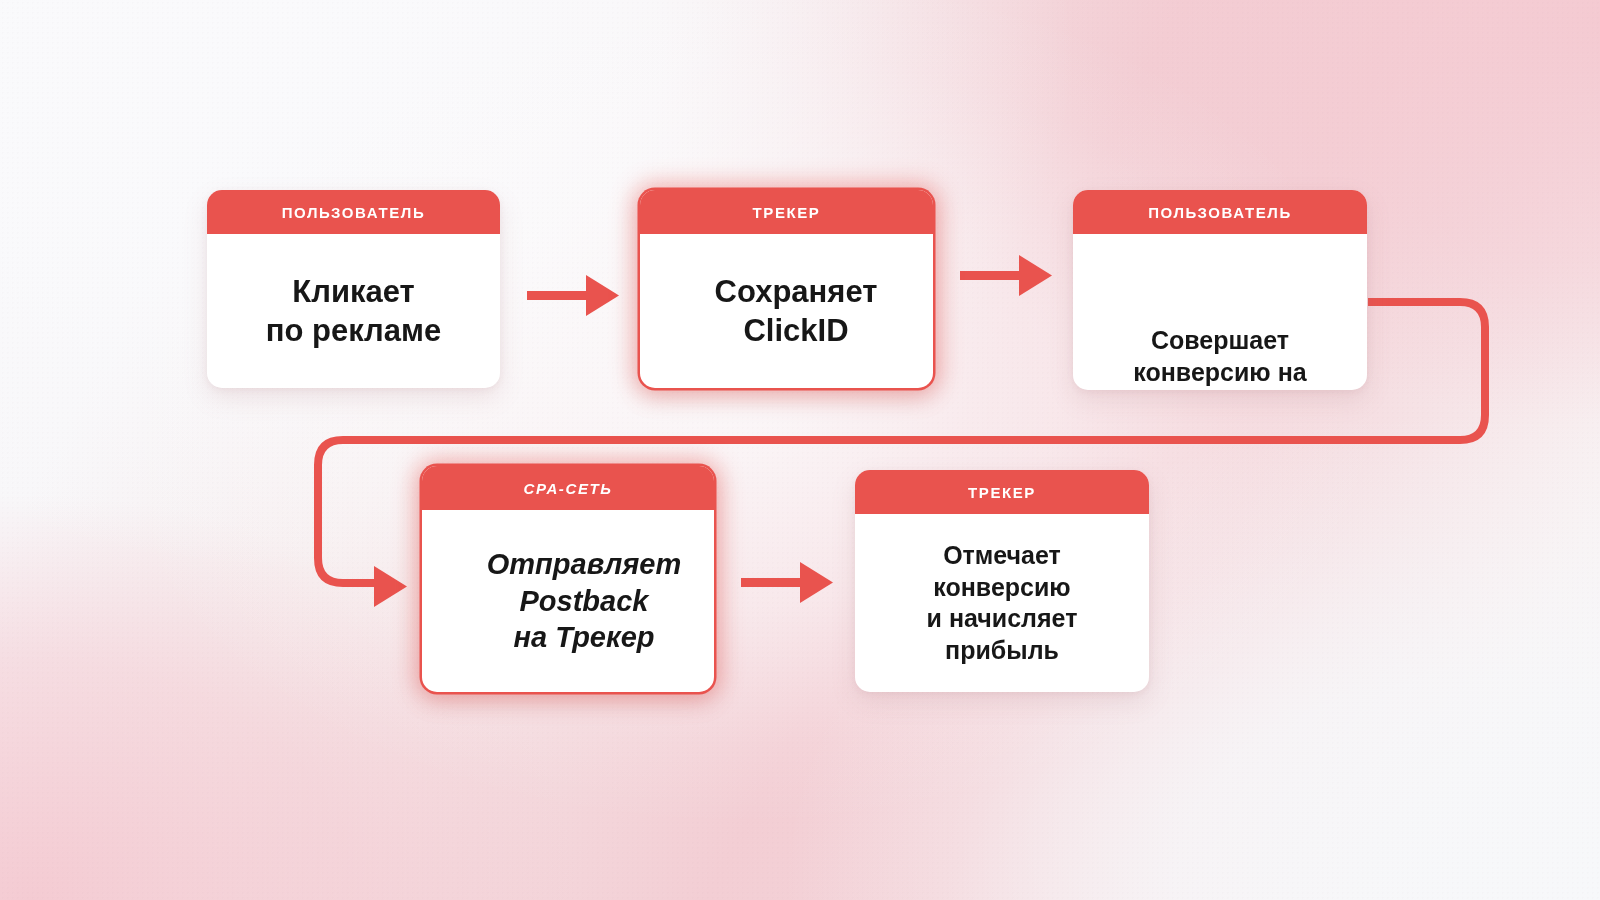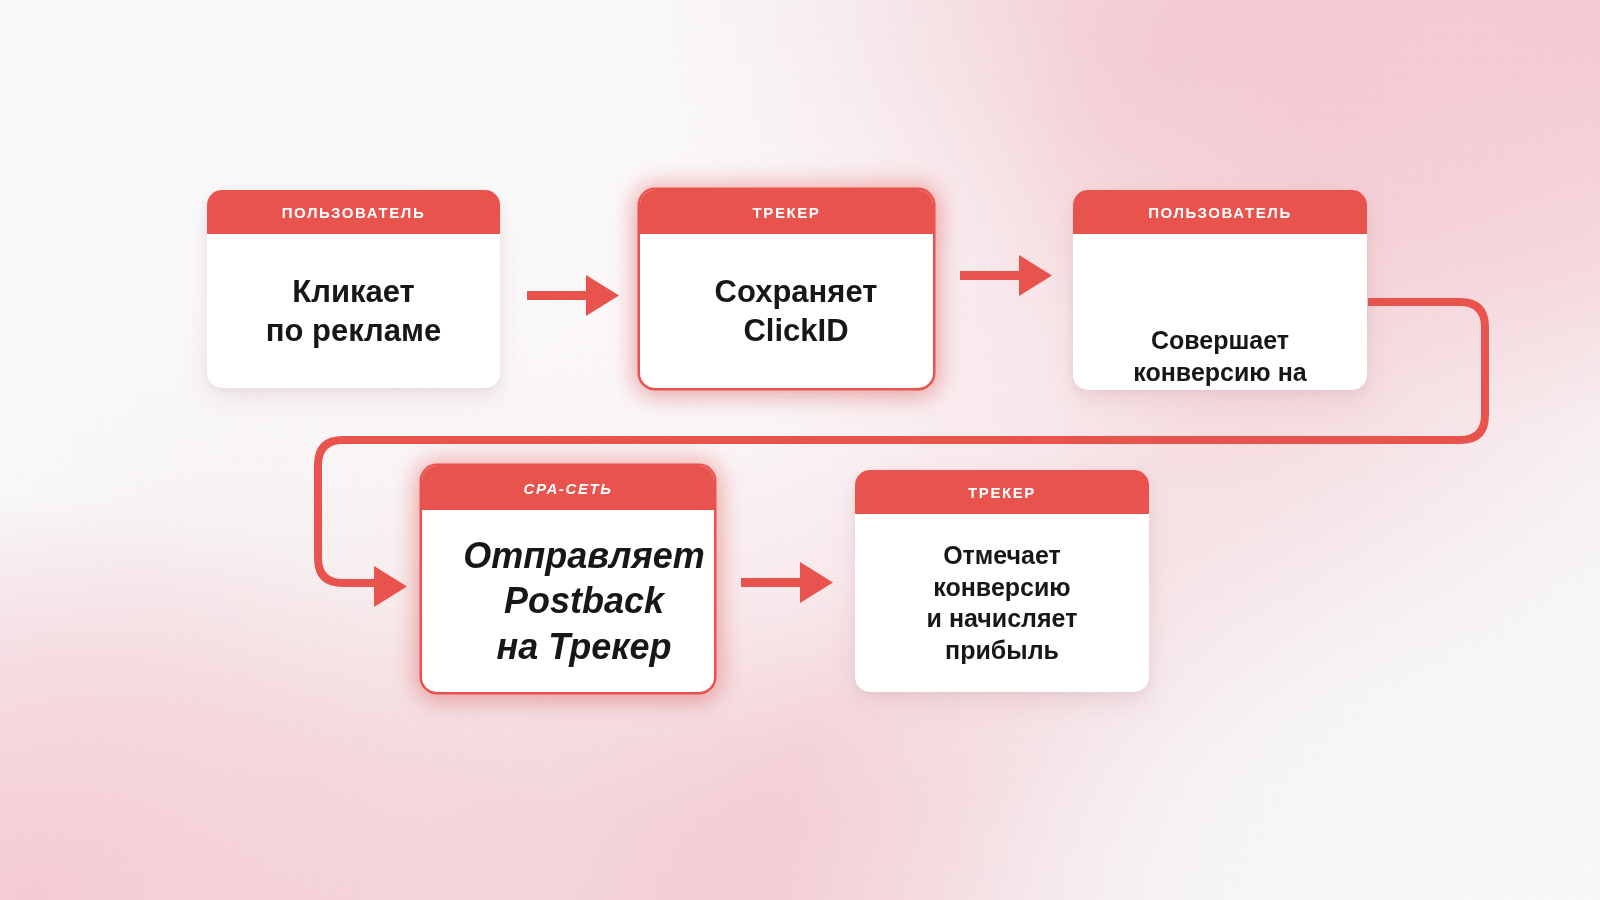--- a/index.html
+++ b/index.html
@@ -128,21 +128,21 @@
   #card-1 { left: 207px; top: 190px; width: 293px; height: 198px; }
   #card-1 .card-body { height: 154px; font-size: 31px; }
 
   #card-2 { left: 640px; top: 190px; width: 293px; height: 198px; }
   #card-2 .card-body { height: 154px; font-size: 31px; padding-left: 33px; }
 
   #card-3 { left: 1073px; top: 190px; width: 294px; height: 200px; }
   #card-3 .card-body { height: 189px; font-size: 25px; margin-top: 44px; }
 
   #card-4 { left: 422px; top: 466px; width: 292px; height: 226px; font-style: italic; }
-  #card-4 .card-body { height: 182px; font-size: 36px; margin-left: 32px; }
+  #card-4 .card-body { height: 182px; font-size: 29px; margin-left: 32px; }
 
   #card-5 { left: 855px; top: 470px; width: 294px; height: 222px; }
   #card-5 .card-body { height: 178px; font-size: 25px; }
 
   
   #connectors {
     position: absolute;
     left: 0;
     top: 0;
     width: 1600px;

